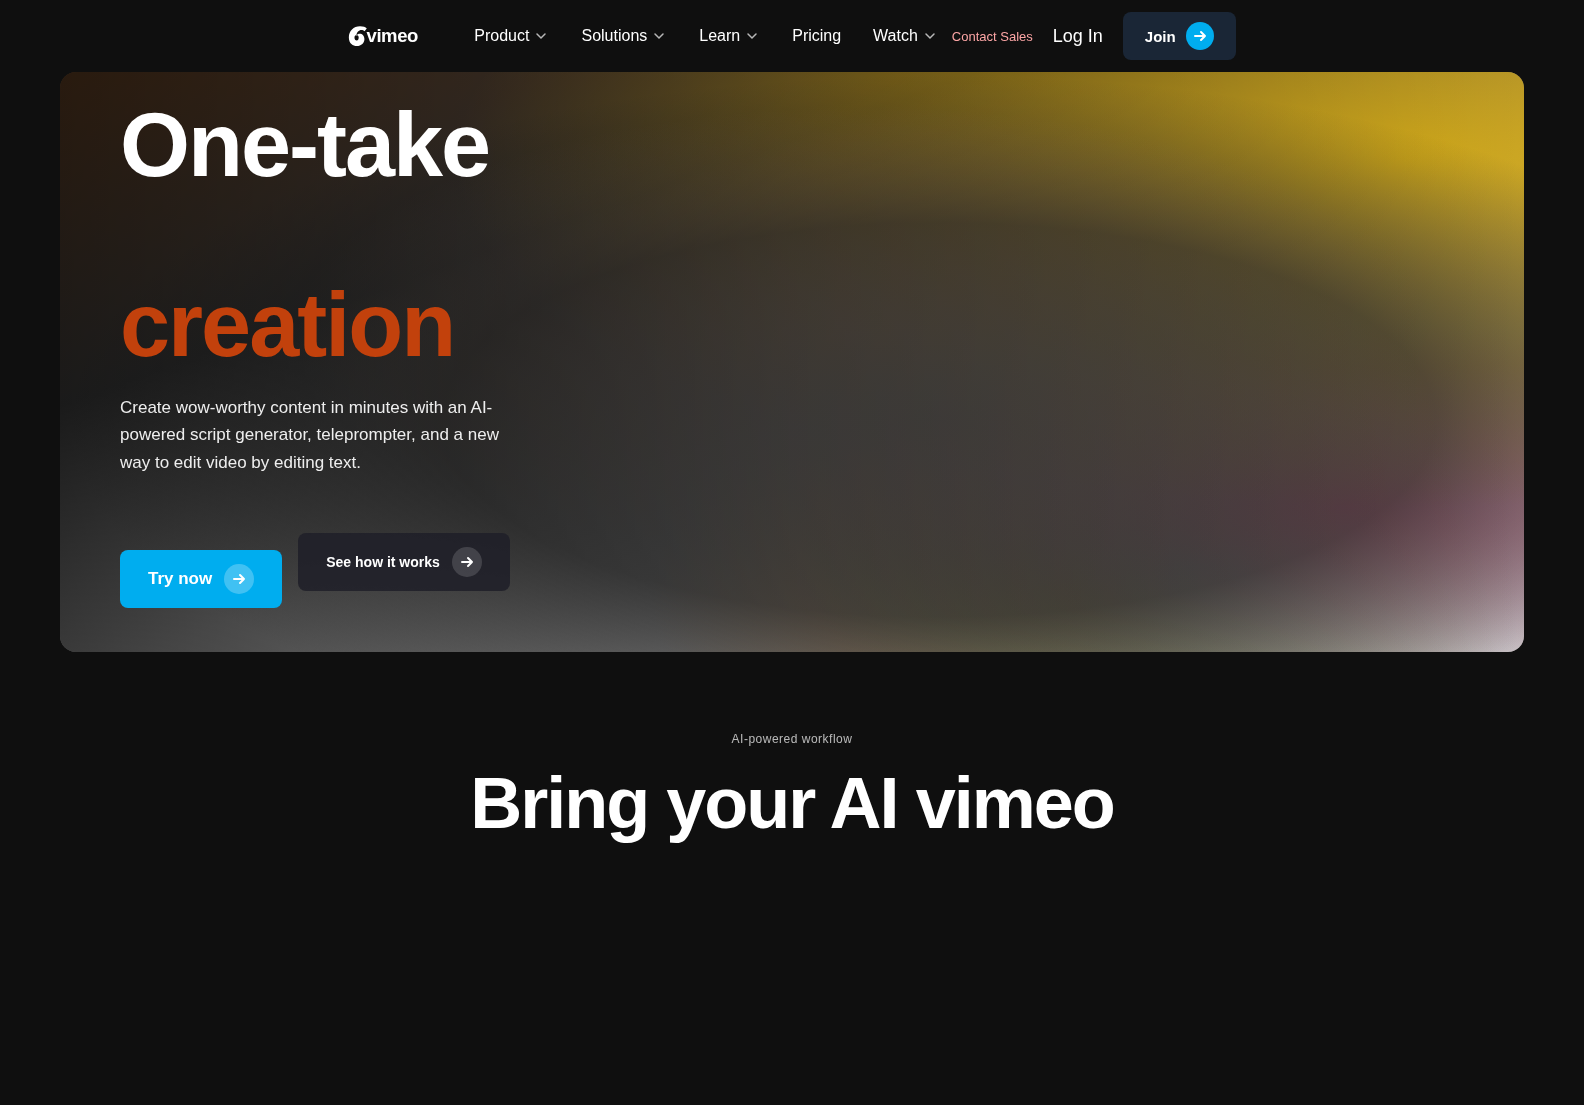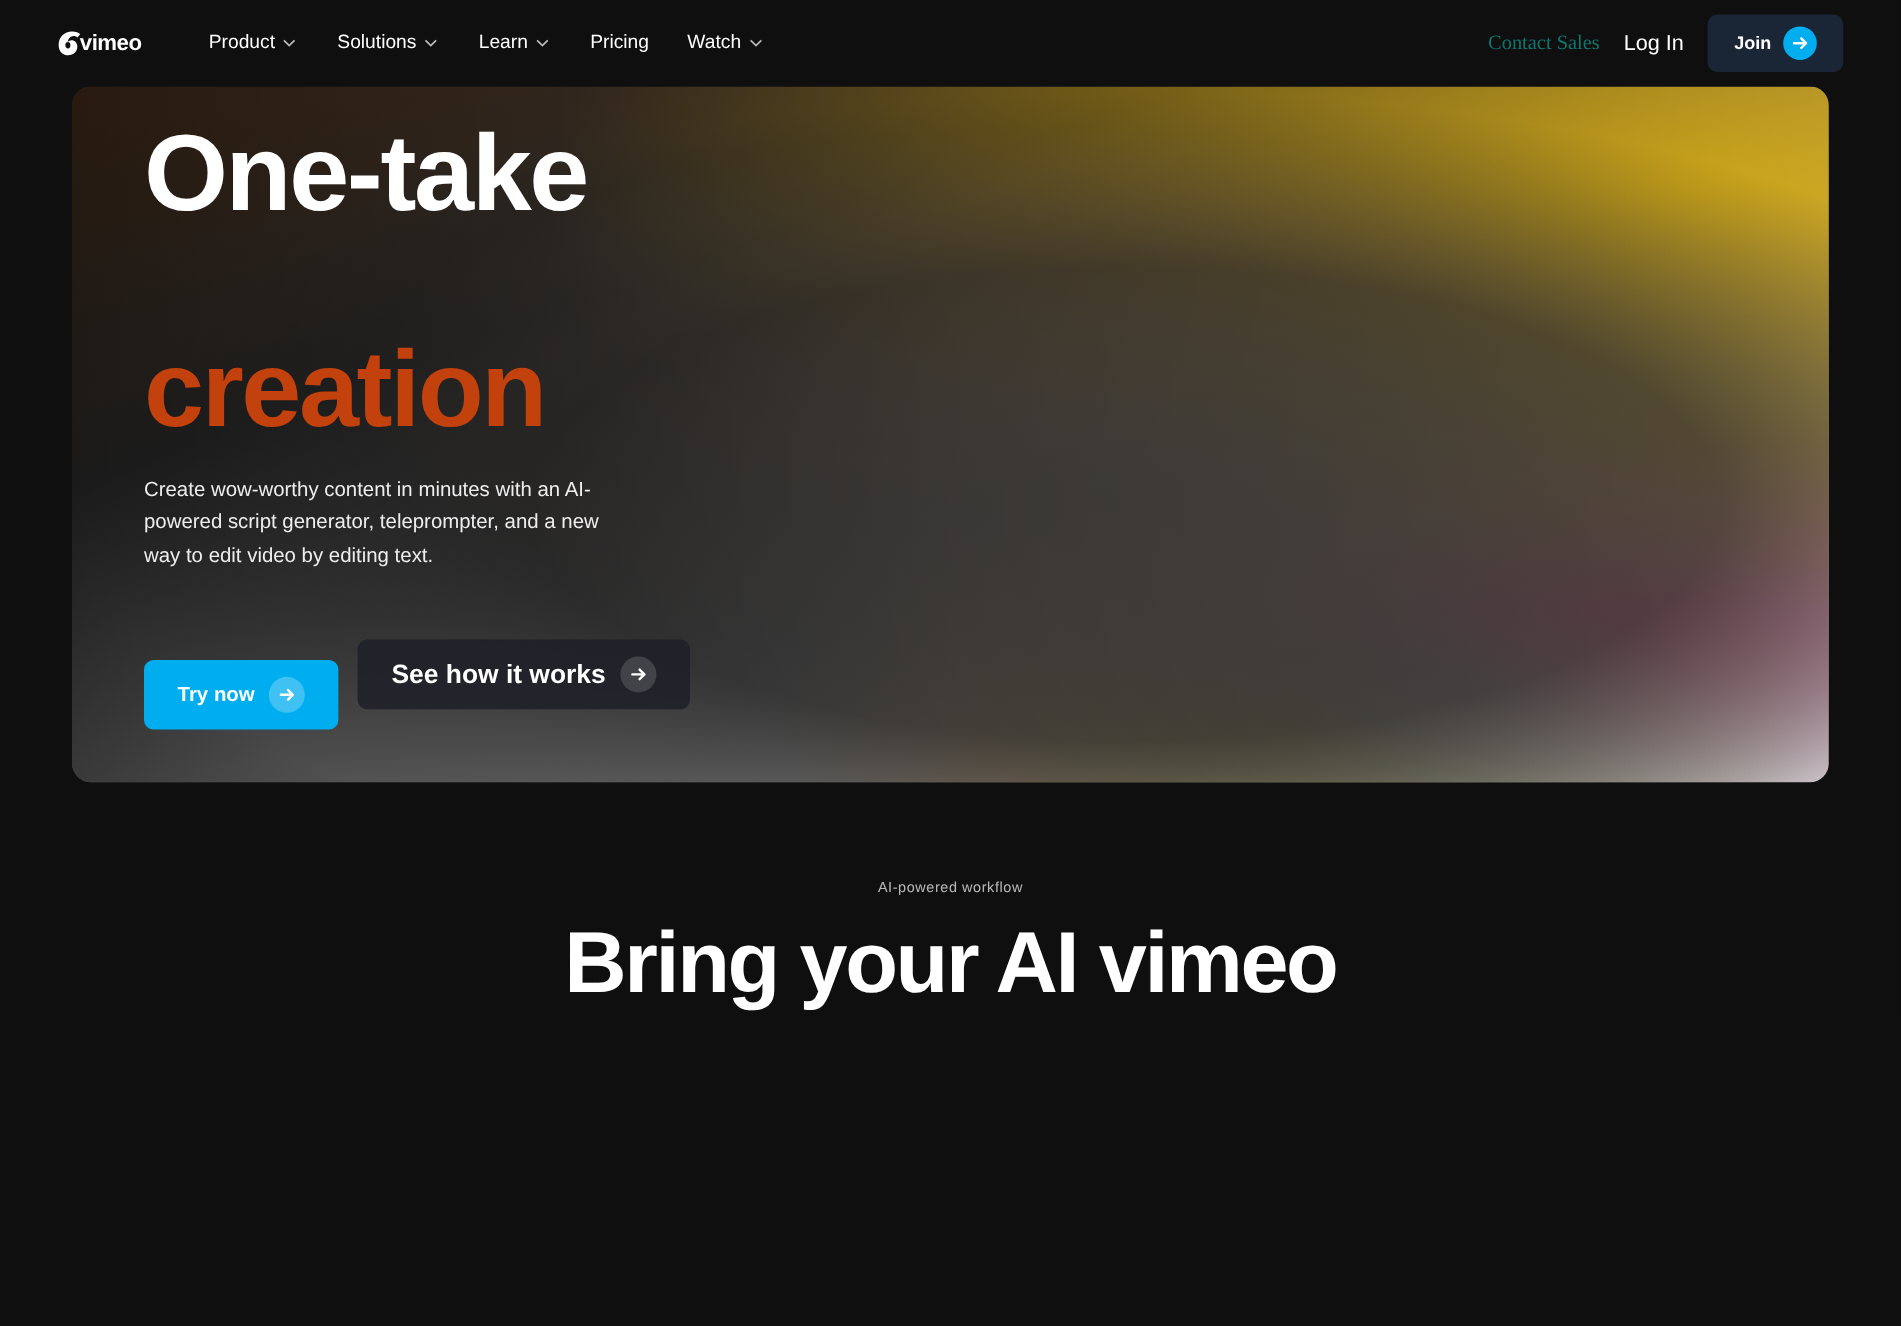--- a/index.html
+++ b/index.html
@@ -10,21 +10,21 @@
       color: #fff;
       min-height: 1105px;
       width: 1584px;
       overflow-x: hidden;
     }
 
     
     .navbar {
       display: flex;
       align-items: center;
-      justify-content: space-between;
+      justify-content: center;
       padding: 0 48px;
       height: 72px;
       background: #0f0f0f;
       position: relative;
       z-index: 100;
     }
 
     .navbar-left {
       display: flex;
       align-items: center;
@@ -68,26 +68,25 @@
       opacity: 0.7;
     }
 
     .navbar-right {
       display: flex;
       align-items: center;
       gap: 20px;
     }
 
     .contact-sales {
-      font-size: 17px;
+      font-size: 13px;
       font-weight: 500;
-      color: #0f766e;
+      color: #fca5a5;
       cursor: pointer;
       white-space: nowrap;
-      font-family: Liberation Serif, serif;
     }
 
     .login-btn {
       font-size: 18px;
       font-weight: 500;
       color: #fff;
       cursor: pointer;
     }
 
     .join-btn {
@@ -216,21 +215,21 @@
       width: 30px;
       height: 30px;
     }
 
     .btn-see-how {
       display: flex;
       align-items: center;
       gap: 12px;
       background: rgba(30,30,40,0.85);
       color: #fff;
-      font-size: 22px;
+      font-size: 14px;
       font-weight: 600;
       padding: 14px 28px;
       border-radius: 8px;
       cursor: pointer;
       border: none;
       white-space: nowrap;
     }
 
     .btn-see-how .btn-arrow {
       display: flex;

